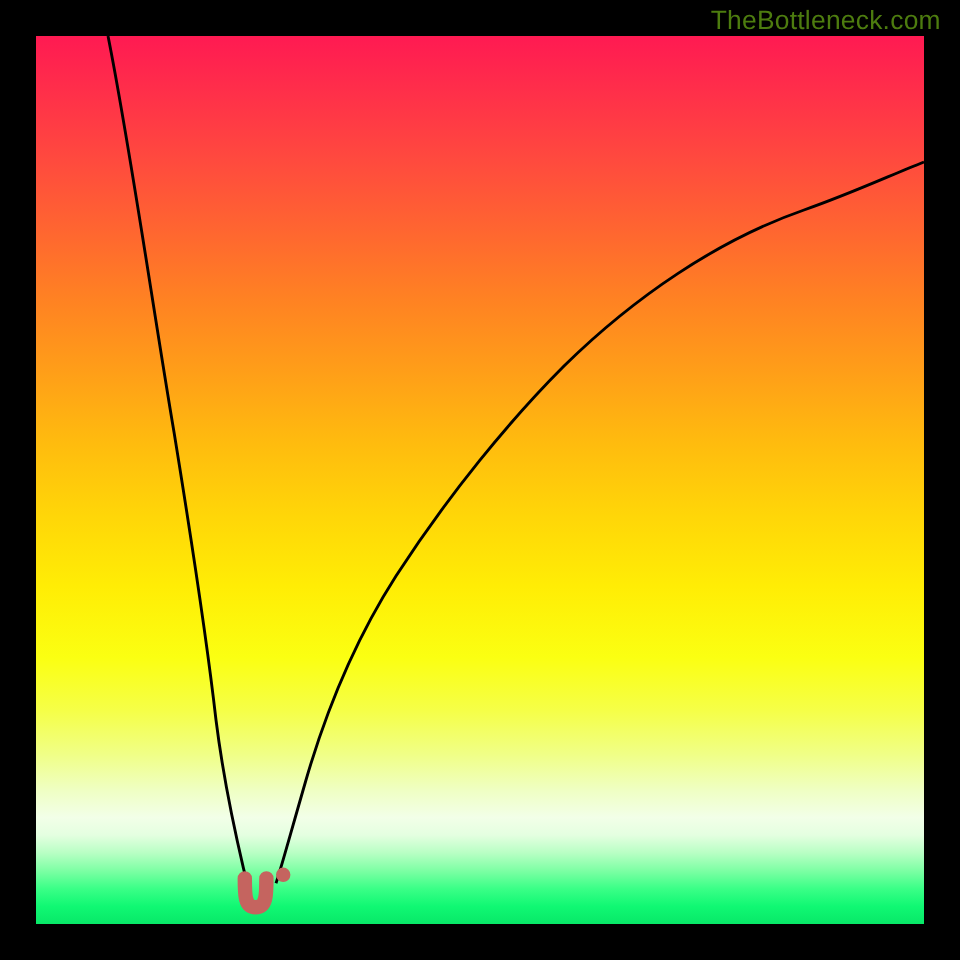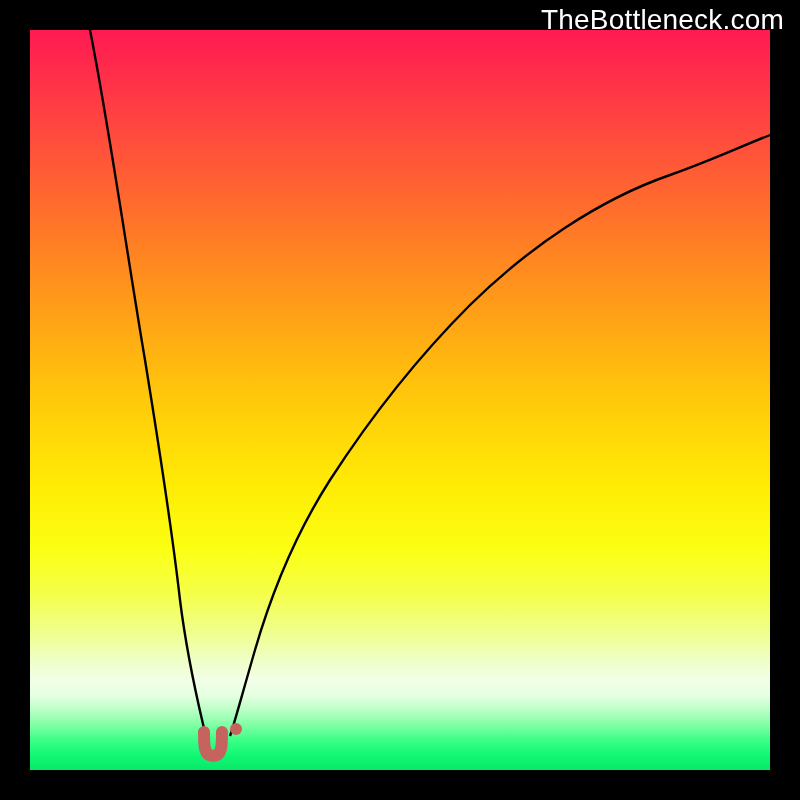--- a/index.html
+++ b/index.html
@@ -8,22 +8,22 @@
     height: 800px;
     background: #000;
     position: relative;
     font-family: Arial, Helvetica, sans-serif;
     overflow: hidden;
   }
   .watermark {
     position: absolute;
     top: 4px;
     right: 16px;
-    color: #ffffff;
-    font-size: 28px;
+    color: #4d7c0f;
+    font-size: 22px;
     font-weight: 400;
     letter-spacing: 0.2px;
     z-index: 10;
   }
   .plot-area {
     position: absolute;
     left: 30px;
     top: 30px;
     width: 740px;
     height: 740px;

